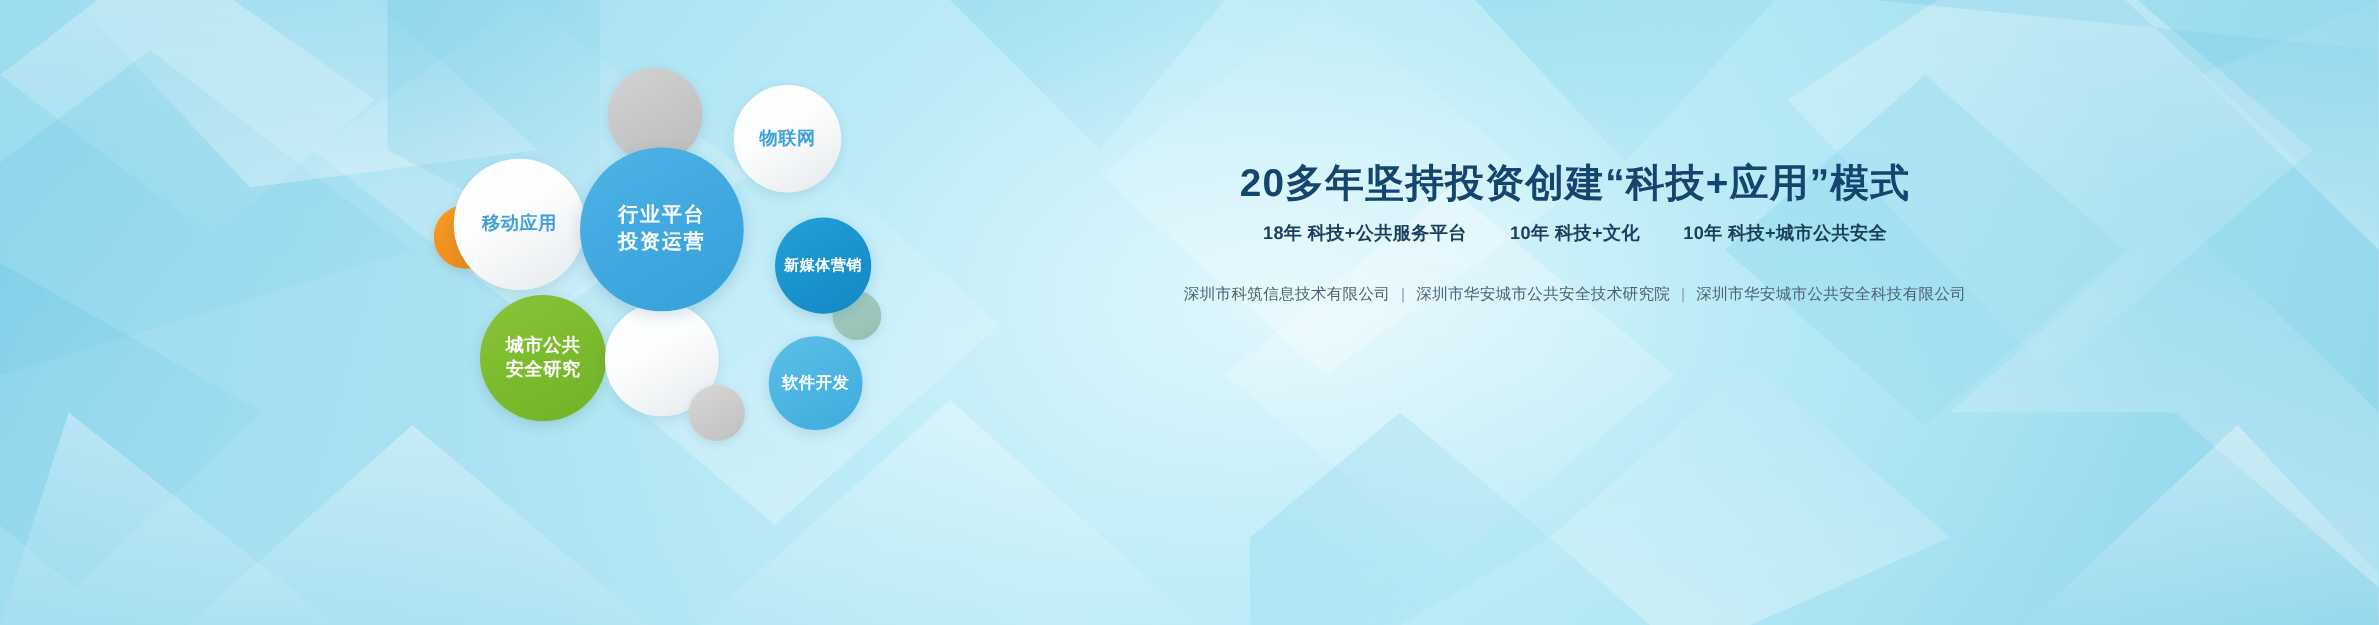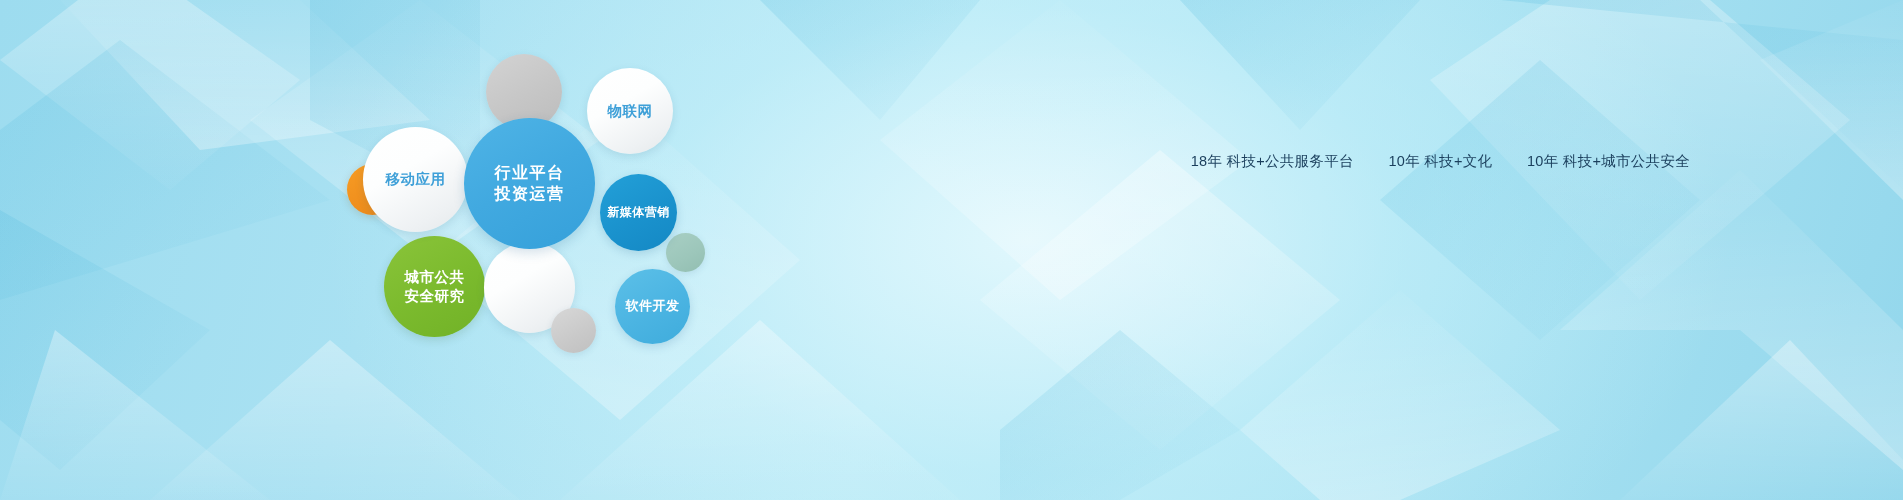--- a/index.html
+++ b/index.html
@@ -58,20 +58,21 @@
   }
   .b-blue{
     background:linear-gradient(150deg,#4fb4e6 0%,#41a9e0 48%,#35a0da 100%);
     box-shadow:0 4px 12px rgba(20,90,140,0.18);
     color:#ffffff;
   }
   .b-blue-dark{
     background:linear-gradient(150deg,#23a0d8 0%,#1a92cd 55%,#1488c4 100%);
     box-shadow:0 3px 10px rgba(20,90,140,0.18);
     color:#ffffff;
+    margin-left:20px;
   }
   .b-blue-light{
     background:linear-gradient(150deg,#5cc0e8 0%,#4bb4e2 55%,#3facdc 100%);
     box-shadow:0 3px 10px rgba(20,90,140,0.16);
     color:#ffffff;
   }
   .b-green{
     background:linear-gradient(150deg,#8ac43a 0%,#7cbb2e 50%,#71b227 100%);
     box-shadow:0 3px 10px rgba(40,90,40,0.16);
     color:#ffffff;
@@ -94,27 +95,26 @@
   }
   #headline{
     font-size:31px;
     font-weight:bold;
     color:#14456e;
     letter-spacing:1px;
     line-height:1.2;
     white-space:nowrap;
   }
   #subline{
-    margin-top:24px;
+    margin-top:12px;
     font-size:14.5px;
-    font-weight:normal;
+    font-weight:bold;
     color:#1a3e5c;
     letter-spacing:0.3px;
     white-space:nowrap;
-    text-align:right;
   }
   #subline .gap{ display:inline-block; width:26px; }
   #companies{
     margin-top:31px;
     font-size:12.5px;
     color:#4c6272;
     letter-spacing:0.2px;
     white-space:nowrap;
   }
   #companies .sep{ color:#89a0ad; padding:0 5px; }
@@ -205,25 +205,33 @@
 
 
     <div class="bubble b-blue-light" style="left:615px; top:269px; width:75px; height:75px; font-size:13px;">
       <span>软件开发</span>
     </div>
 
   </div>
 
   <div id="textblock">
 
+    <div id="headline">20多年坚持投资创建“科技+应用”模式</div>
 
     <div id="subline">
       <span>18年 科技+公共服务平台</span>
       <span class="gap"></span>
       <span>10年 科技+文化</span>
       <span class="gap"></span>
       <span>10年 科技+城市公共安全</span>
     </div>
 
+    <div id="companies">
+      <span>深圳市科筑信息技术有限公司</span>
+      <span class="sep">|</span>
+      <span>深圳市华安城市公共安全技术研究院</span>
+      <span class="sep">|</span>
+      <span>深圳市华安城市公共安全科技有限公司</span>
+    </div>
 
   </div>
 
 </div>
 
 </body></html>

